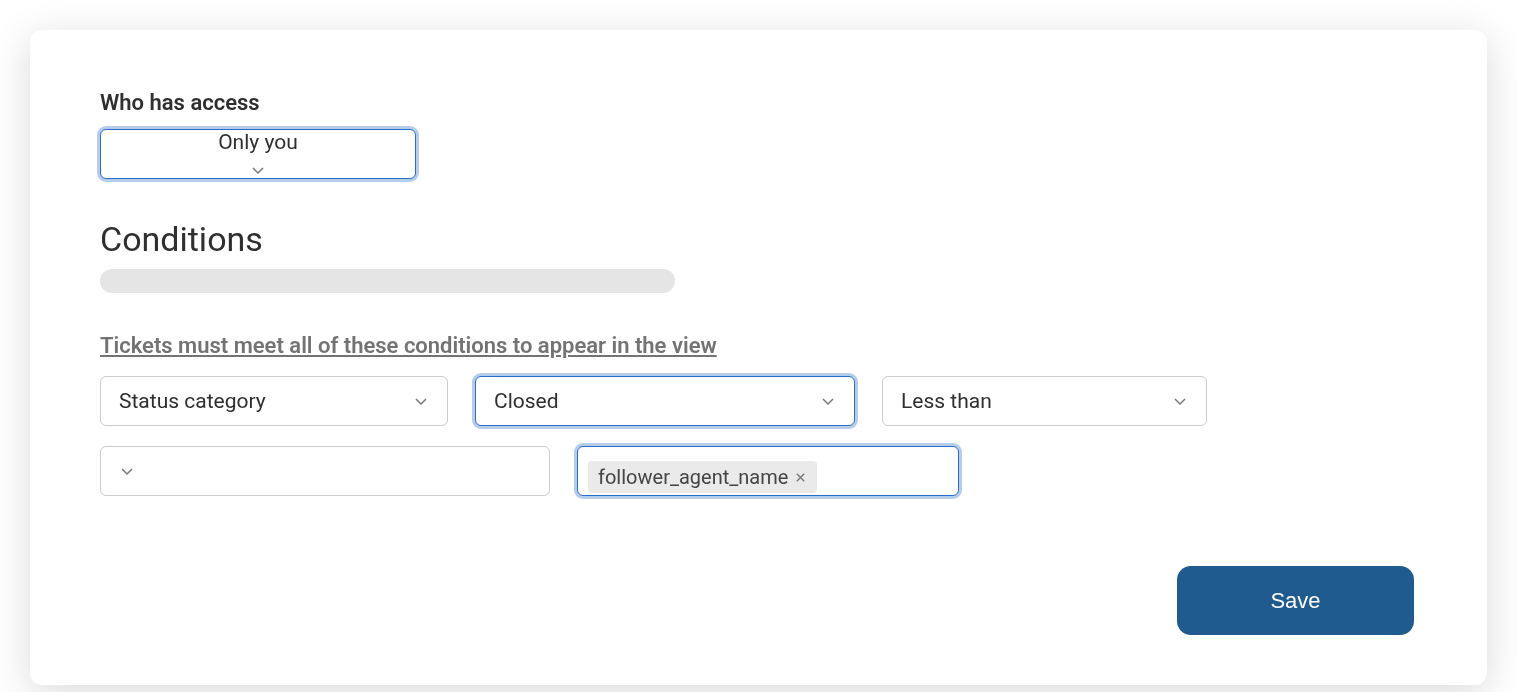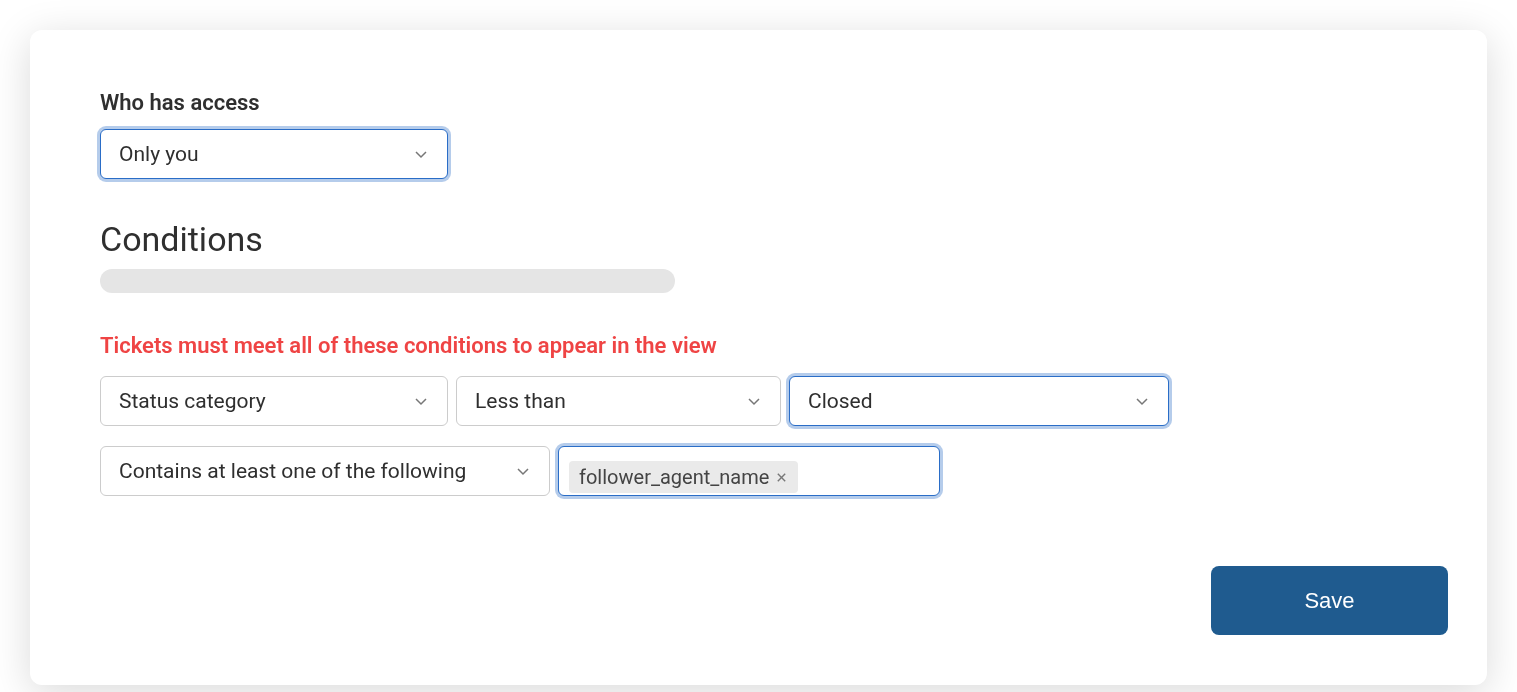--- a/index.html
+++ b/index.html
@@ -11,21 +11,21 @@
       font-family: -apple-system, BlinkMacSystemFont, "Segoe UI", Roboto, Helvetica, Arial, sans-serif;
       background: #fff;
       padding: 30px;
       width: 1517px;
       height: 692px;
     }
     .card {
       background: #fff;
       border-radius: 12px;
       box-shadow: 0 8px 40px rgba(0,0,0,0.15);
-      padding: 60px 39px 50px 70px;
+      padding: 60px 73px 50px 70px;
       width: 1457px;
       margin: 0 auto;
     }
     .field-label {
       font-size: 22px;
       font-weight: 600;
       color: #2f2f2f;
       margin-bottom: 14px;
       display: block;
     }
@@ -51,45 +51,47 @@
       display: inline-flex;
       align-items: center;
       justify-content: center;
       color: #777;
     }
     .chevron svg {
       width: 16px;
       height: 16px;
     }
     .access-select {
-      width: 348px;
+      width: 316px;
+      flex-direction: column;
     }
     .section-title {
       font-size: 34px;
       font-weight: 400;
       color: #2f2f2f;
       margin-top: 40px;
       margin-bottom: 10px;
     }
     .placeholder-bar {
       width: 575px;
       height: 24px;
       background: #e5e5e5;
       border-radius: 12px;
       margin-bottom: 40px;
     }
     .conditions-label {
       font-size: 22px;
       font-weight: 600;
-      color: #ef4444;
+      color: #737373;
       margin-bottom: 18px;
+      text-decoration: underline;
     }
     .condition-row {
       display: flex;
-      gap: 8px;
+      gap: 27px;
       margin-bottom: 20px;
       align-items: center;
     }
     .cond-field {
       width: 348px;
     }
     .cond-operator {
       width: 325px;
     }
     .cond-operator-wide {
@@ -133,21 +135,21 @@
       display: flex;
       justify-content: flex-end;
       margin-top: 70px;
     }
     .save-btn {
       background: #1f5b8f;
       color: #fff;
       font-size: 22px;
       font-weight: 500;
       border: none;
-      border-radius: 8px;
+      border-radius: 14px;
       width: 237px;
       height: 69px;
       cursor: pointer;
     }
   </style>
 </head>
 <body>
 
 <div class="card">
 
@@ -168,41 +170,40 @@
 
   <div class="condition-row">
     <div class="select cond-field">
       <span>Status category</span>
       <span class="chevron">
         <svg viewBox="0 0 16 16" fill="none" stroke="currentColor" stroke-width="1.5">
             <path d="M3 6l5 5 5-5"></path>
           </svg>
       </span>
     </div>
+    <div class="select cond-value focused">
+      <span>Closed</span>
+      <span class="chevron">
+        <svg viewBox="0 0 16 16" fill="none" stroke="currentColor" stroke-width="1.5">
+            <path d="M3 6l5 5 5-5"></path>
+          </svg>
+      </span>
+    </div>
     <div class="select cond-operator">
       <span>Less than</span>
       <span class="chevron">
         <svg viewBox="0 0 16 16" fill="none" stroke="currentColor" stroke-width="1.5">
             <path d="M3 6l5 5 5-5"></path>
           </svg>
       </span>
     </div>
-    <div class="select cond-value focused">
-      <span>Closed</span>
-      <span class="chevron">
-        <svg viewBox="0 0 16 16" fill="none" stroke="currentColor" stroke-width="1.5">
-            <path d="M3 6l5 5 5-5"></path>
-          </svg>
-      </span>
-    </div>
   </div>
 
   <div class="condition-row">
     <div class="select cond-operator-wide">
-      <span>Contains at least one of the following</span>
       <span class="chevron">
         <svg viewBox="0 0 16 16" fill="none" stroke="currentColor" stroke-width="1.5">
             <path d="M3 6l5 5 5-5"></path>
           </svg>
       </span>
     </div>
     <div class="tag-input">
       <span class="tag-chip">
         <span>follower_agent_name</span>
         <span class="remove">

